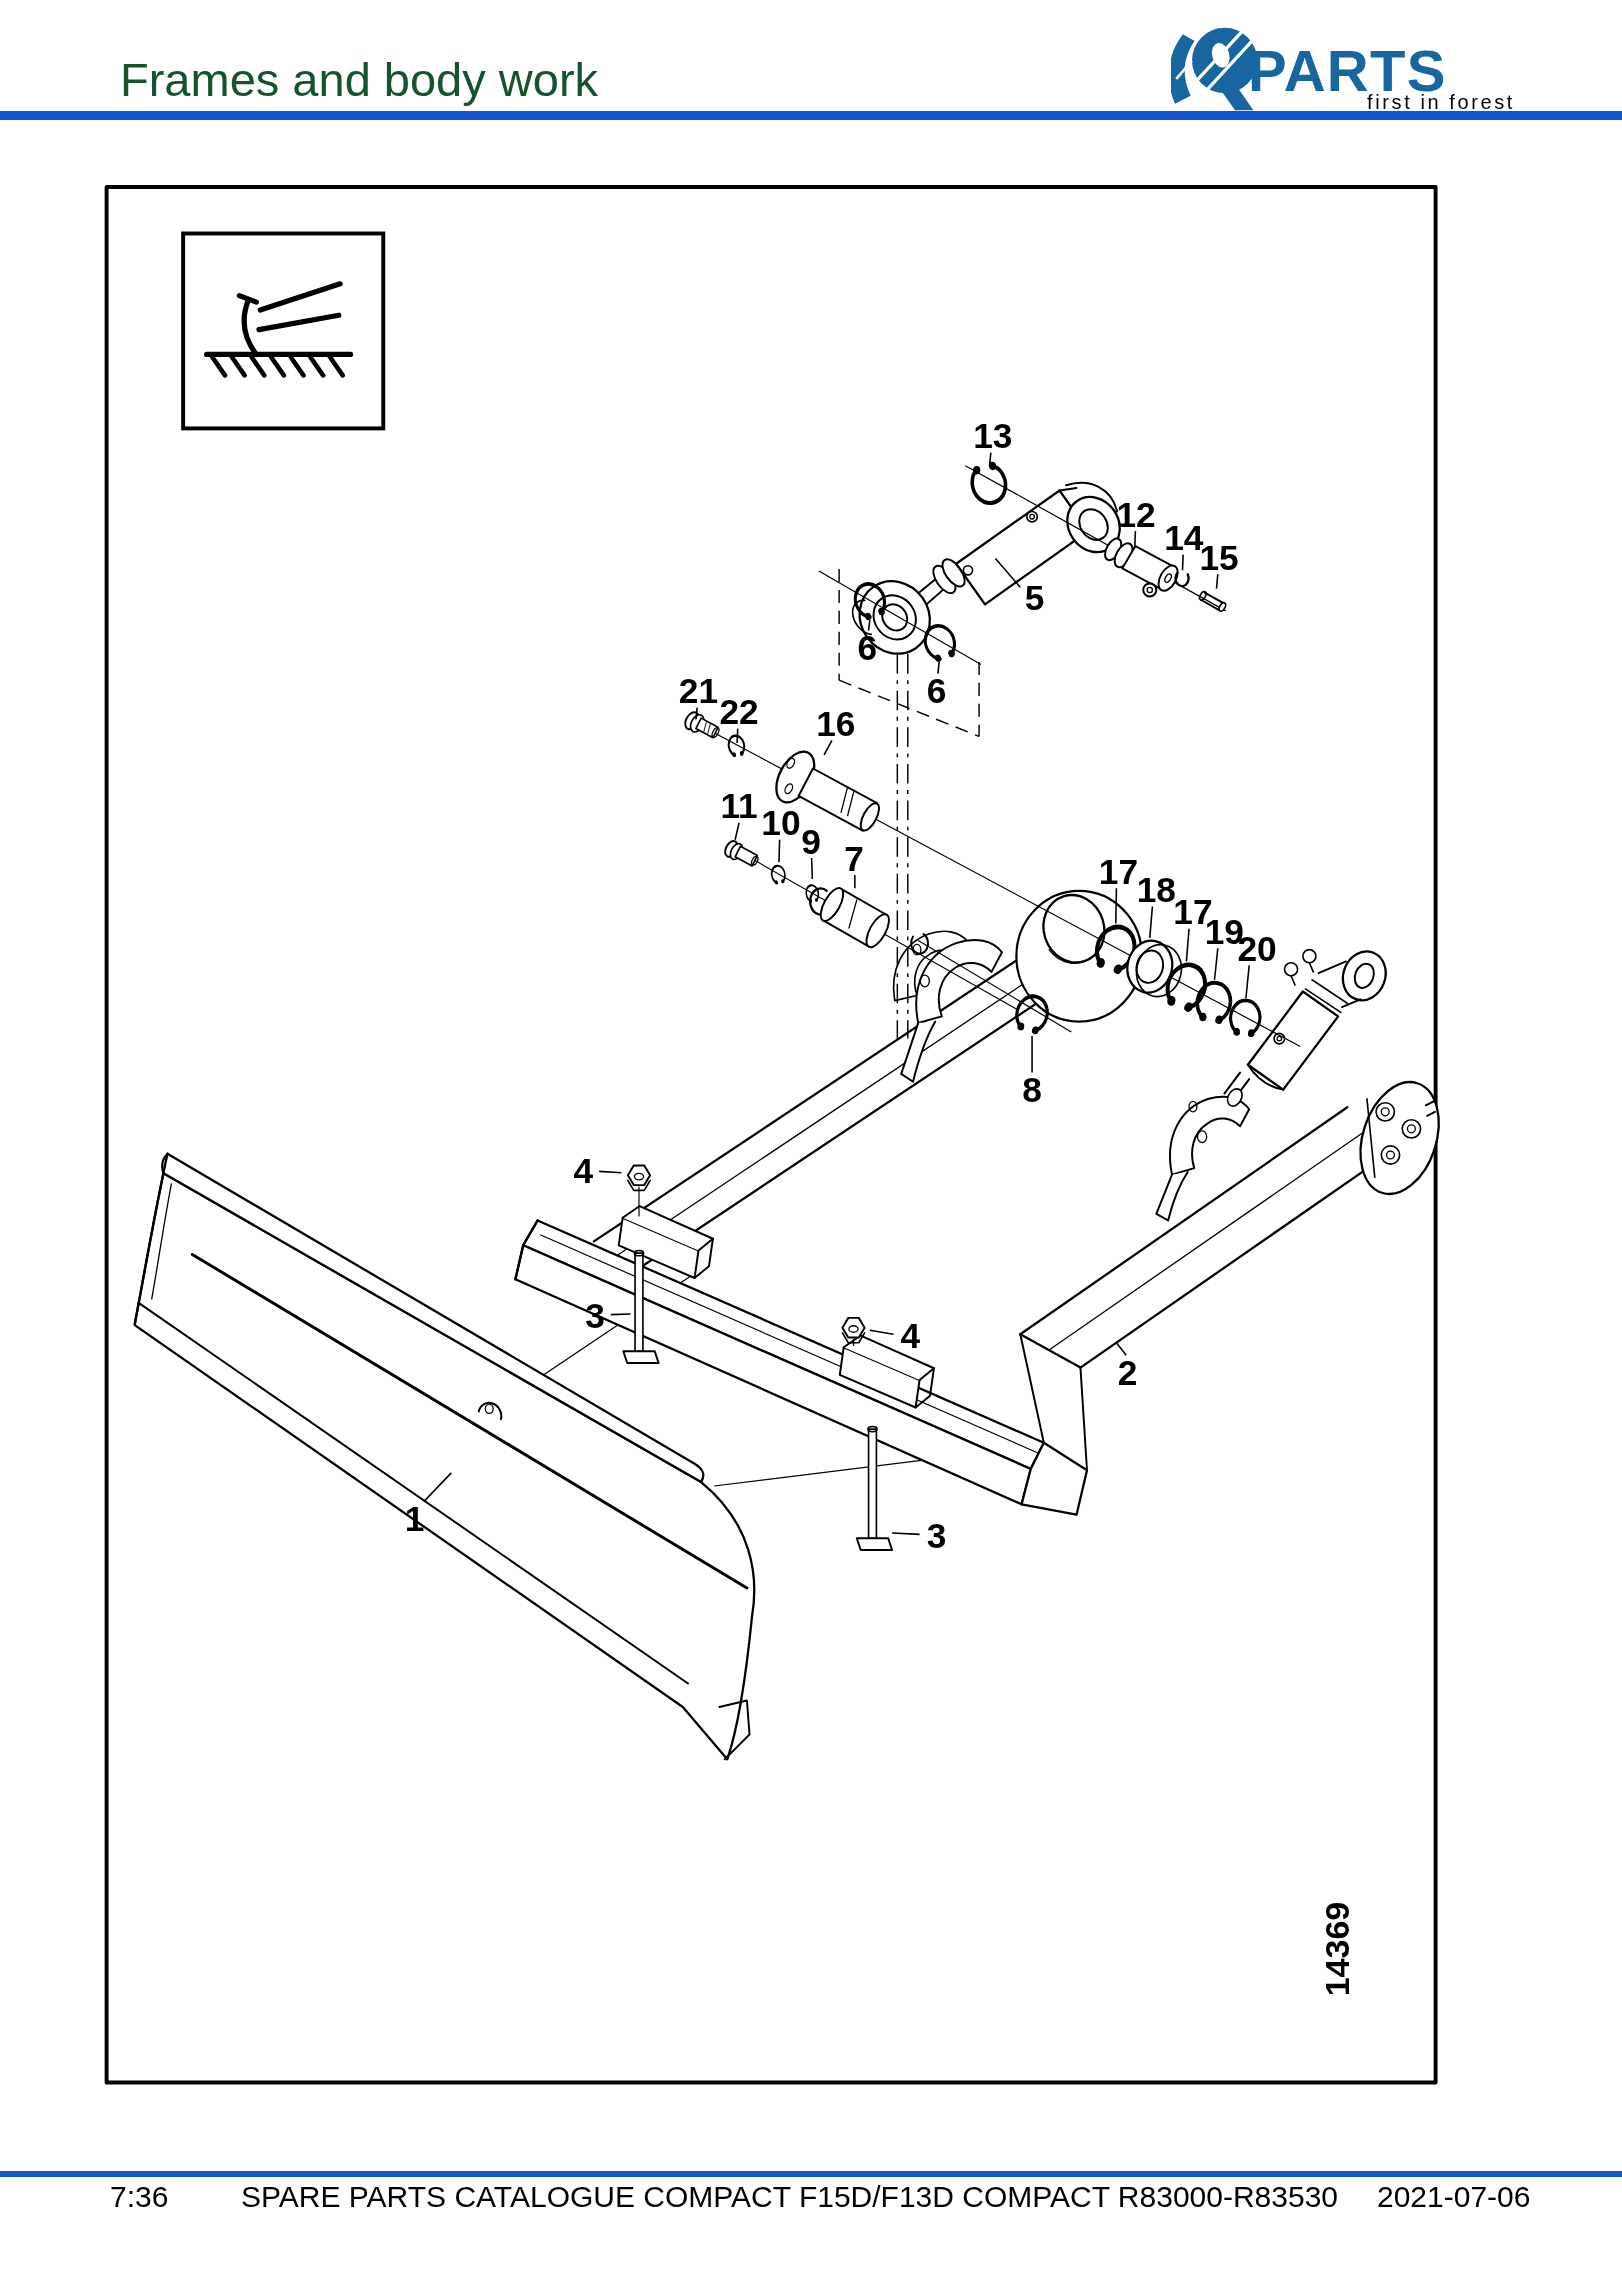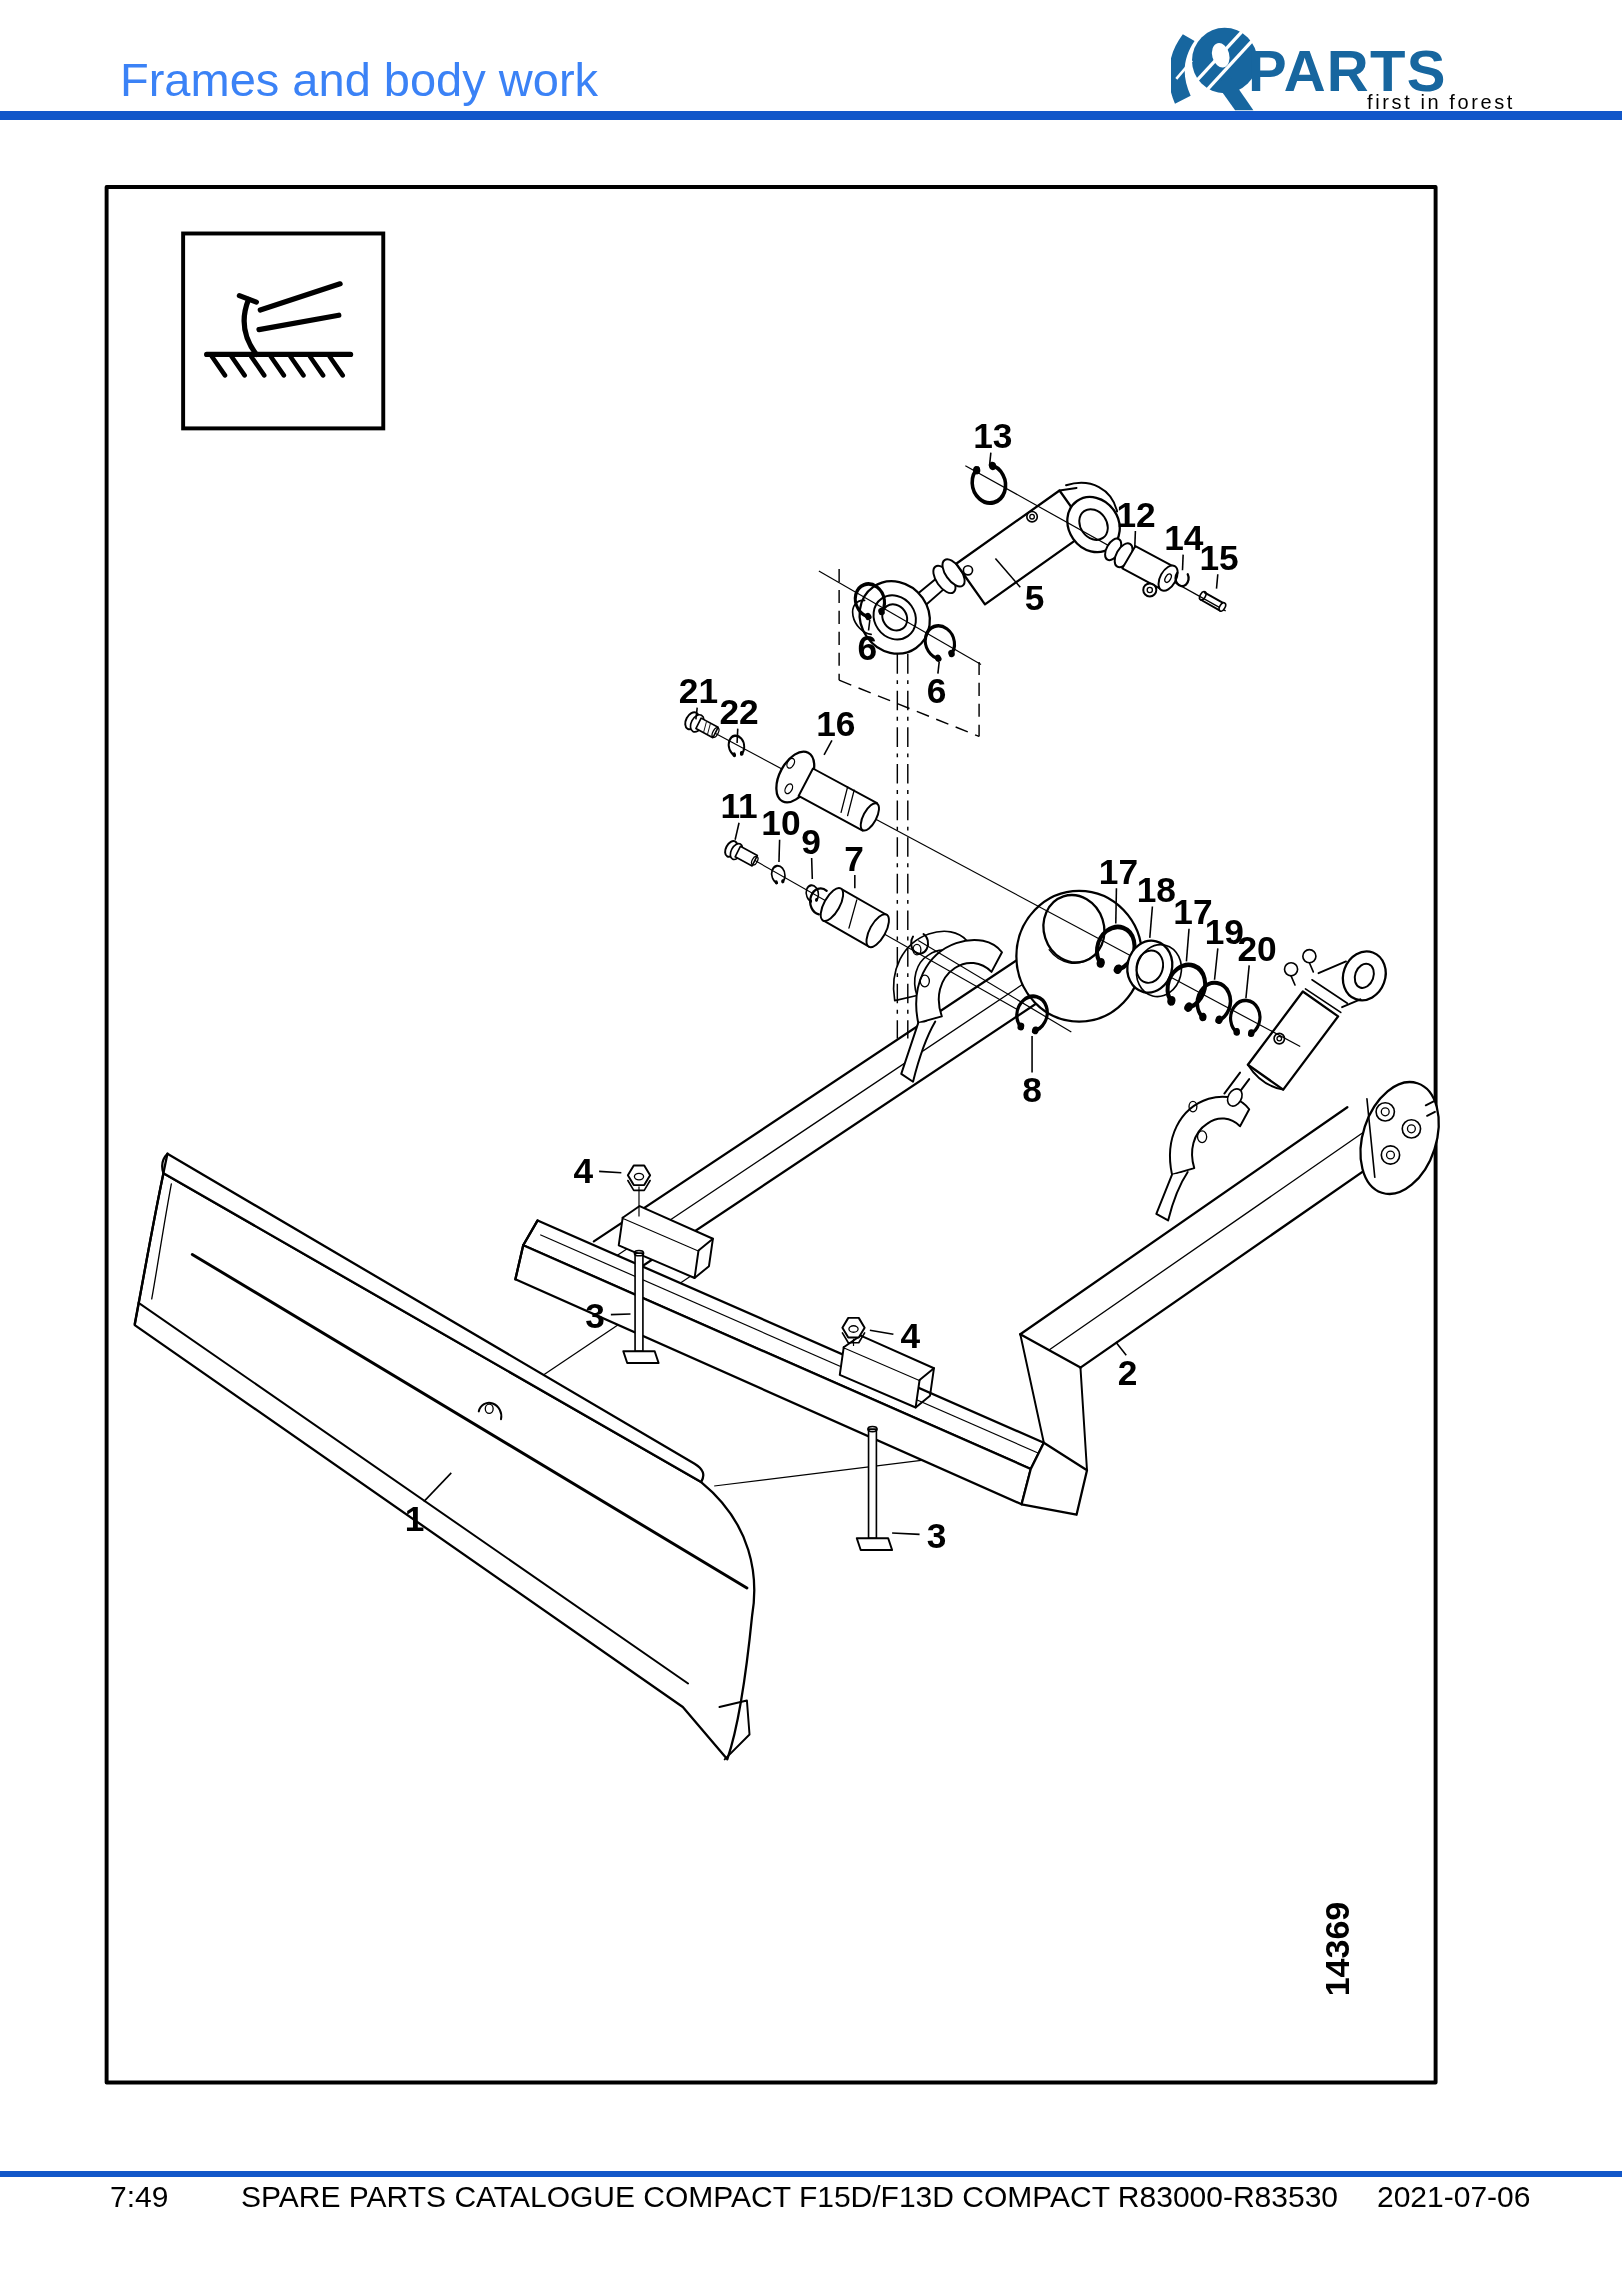--- a/index.html
+++ b/index.html
@@ -1,20 +1,20 @@
 <!DOCTYPE html>
 <html style="font-size:10.5px"><head>
 <meta charset="utf-8">
 <style>
   html,body{margin:0;padding:0;background:#fff;}
   #page{position:relative;width:1622px;height:2295px;background:#ffffff;overflow:hidden;
         font-family:"Liberation Sans",sans-serif;}
   
   #page-title{position:absolute;left:120px;top:56px;font-size:47px;line-height:1;
-      color:#3b82f6;letter-spacing:0px;white-space:nowrap;}
+      color:#14532d;letter-spacing:0px;white-space:nowrap;}
   #header-bar{position:absolute;left:0;top:111px;width:1622px;height:9.2px;background:#1257c9;}
   #logo{position:absolute;left:1171px;top:19.6px;width:366px;height:98px;}
   #logo-word{position:absolute;left:1248px;top:42px;font-size:58px;font-weight:bold;
       color:#17669f;letter-spacing:1.3px;line-height:1;white-space:nowrap;}
   #logo-tag{position:absolute;right:107px;top:91px;font-size:20px;color:#000000;
       letter-spacing:2.6px;white-space:nowrap;}
   
   #footer-rule{position:absolute;left:0;top:2171px;width:1622px;height:5.9px;background:#1257c9;}
   .foot{position:absolute;top:2180px;font-size:30px;color:#000;white-space:nowrap;}
   #foot-time{left:110px;}
@@ -327,18 +327,18 @@
         <line x1="1910" y1="1476" x2="1905" y2="1526" class="tick"></line>
         <text x="1922" y="1450" class="callout">20</text>
         <line x1="1066" y1="1082" x2="1064" y2="1100" class="tick"></line>
         <text x="1068" y="1056" class="callout">21</text>
         <line x1="1128" y1="1114" x2="1127" y2="1136" class="tick"></line>
         <text x="1130" y="1088" class="callout">22</text>
       </g>
   </svg>
 
   <div id="footer-rule"></div>
-  <div class="foot" id="foot-time">7:49</div>
+  <div class="foot" id="foot-time">7:36</div>
   <div class="foot" id="foot-cat">SPARE PARTS CATALOGUE COMPACT F15D/F13D COMPACT R83000-R83530</div>
   <div class="foot" id="foot-date">2021-07-06</div>
 
 </div>
 
 
 </body></html>

